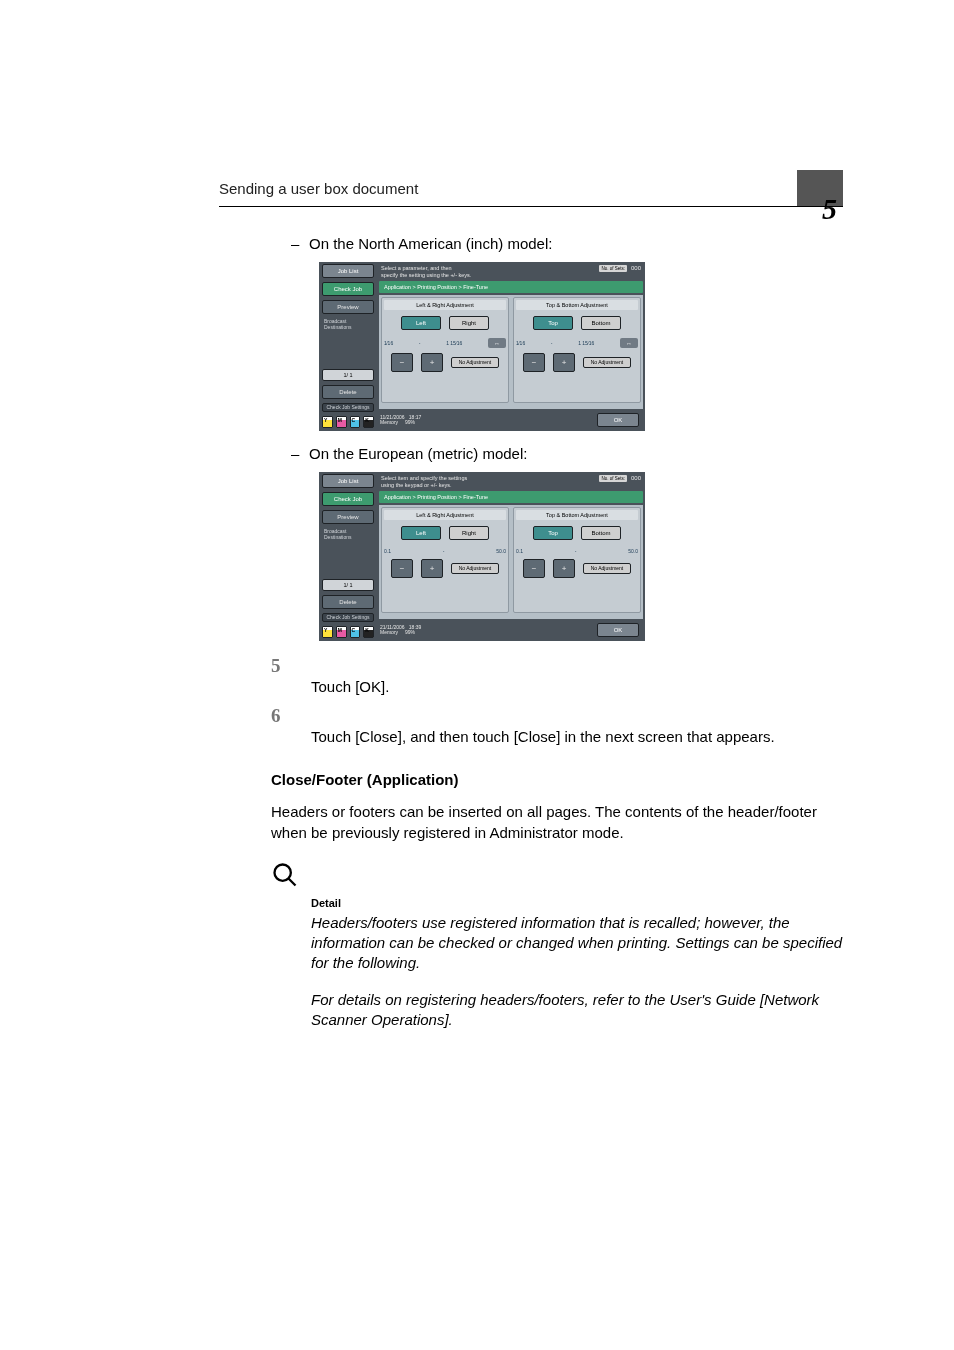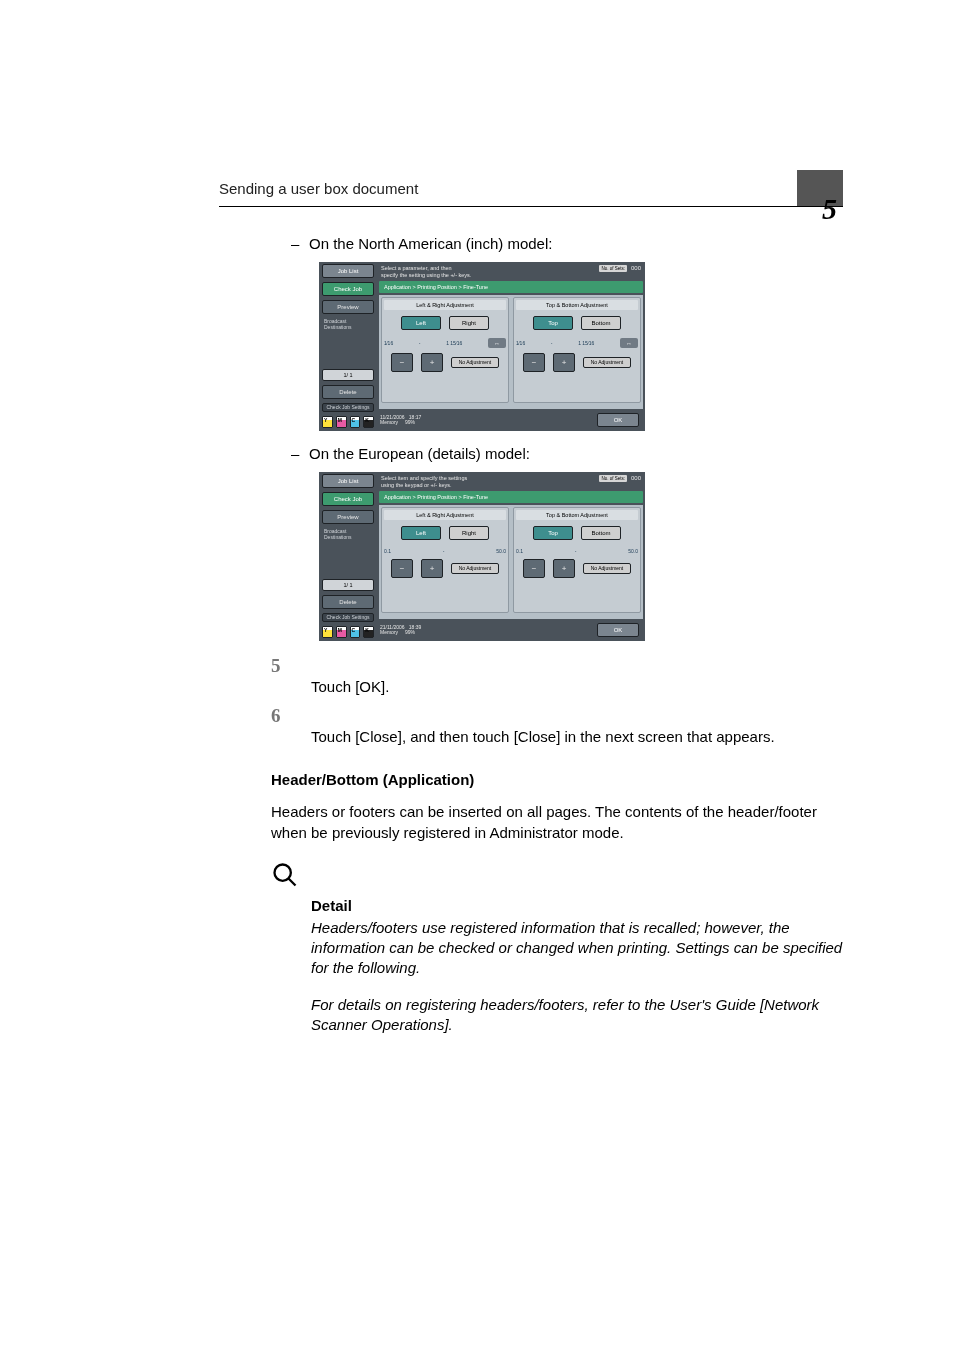--- a/index.html
+++ b/index.html
@@ -13,21 +13,21 @@
   .bullet-row{margin-left:72px;margin-bottom:10px;font-size:15px;}
   .dash{display:inline-block;width:18px;}
   .step-row{display:flex;margin:10px 0 10px 52px;font-size:15px;}
   .step-num{font-family:Georgia,'Times New Roman',serif;font-size:19px;font-weight:bold;color:#777;width:40px;flex-shrink:0;}
   .step-text{padding-top:3px;margin-top:20px;}
   .section-title{font-weight:bold;font-size:15px;margin:26px 0 14px 52px;}
   .body-para{font-size:15px;margin:0 0 18px 52px;line-height:1.35;}
   .detail-block{margin:6px 0 0 52px;}
   .magnify-icon{margin-bottom:4px;}
   .magnify-icon svg{width:28px;height:28px;}
-  .detail-label{font-weight:bold;font-size:15px;margin-left:40px;margin-bottom:4px;}
+  .detail-label{font-weight:bold;font-size:11px;margin-left:40px;margin-bottom:4px;}
   .detail-para{font-style:italic;font-size:15px;margin:0 0 16px 40px;line-height:1.35;}
   .footer{position:absolute;bottom:98px;left:200px;right:130px;}
   .footer-hr{border:none;border-top:1px solid #000;margin:0 0 6px 0;}
   .footer-row{display:flex;justify-content:space-between;font-size:15px;}
 
   
   .device{width:326px;margin:8px 0 14px 100px;font-family:Verdana,Arial,sans-serif;font-size:6px;color:#e6e6e6;}
   .dev-top{display:flex;}
   .dev-side{width:58px;background:#4a525a;display:flex;flex-direction:column;}
   .dev-main{flex:1;background:#4a525a;}
@@ -171,21 +171,21 @@
         <span>11/21/2006</span>&nbsp;&nbsp;&nbsp;<span>18:17</span><br>
         <span>Memory</span>&nbsp;&nbsp;&nbsp;&nbsp;&nbsp;<span>99%</span>
       </div>
       <div class="btn btn-b ok-btn">OK</div>
     </div>
   </div>
  </div>
 </div>
 
 <div class="bullet-row">
-  <span class="dash">–</span><span>On the European (details) model:</span>
+  <span class="dash">–</span><span>On the European (metric) model:</span>
 </div>
 
 <div class="device">
  <div class="dev-top">
   <div class="dev-side">
     <div class="btn btn-b side-item">Job List</div>
     <div class="btn btn-g side-item">Check Job</div>
     <div class="btn btn-darkish side-item">Preview</div>
     <div class="bd-text side-item">Broadcast
 Destinations</div>
@@ -272,21 +272,21 @@
 
 <div class="step-row">
   <div class="step-num">5</div>
   <div class="step-text">Touch [OK].</div>
 </div>
 <div class="step-row">
   <div class="step-num">6</div>
   <div class="step-text">Touch [Close], and then touch [Close] in the next screen that appears.</div>
 </div>
 
-<div class="section-title">Header/Bottom (Application)</div>
+<div class="section-title">Close/Footer (Application)</div>
 <p class="body-para">Headers or footers can be inserted on all pages. The contents of the header/footer when be previously registered in Administrator mode.</p>
 
 <div class="detail-block">
   <div class="magnify-icon">
     <svg viewBox="0 0 24 24" fill="none" stroke="#000" stroke-width="2">
       <circle cx="10" cy="10" r="7"></circle>
             <line x1="15" y1="15" x2="21" y2="21"></line>
     </svg>
   </div>
   <div class="detail-label">Detail</div>

